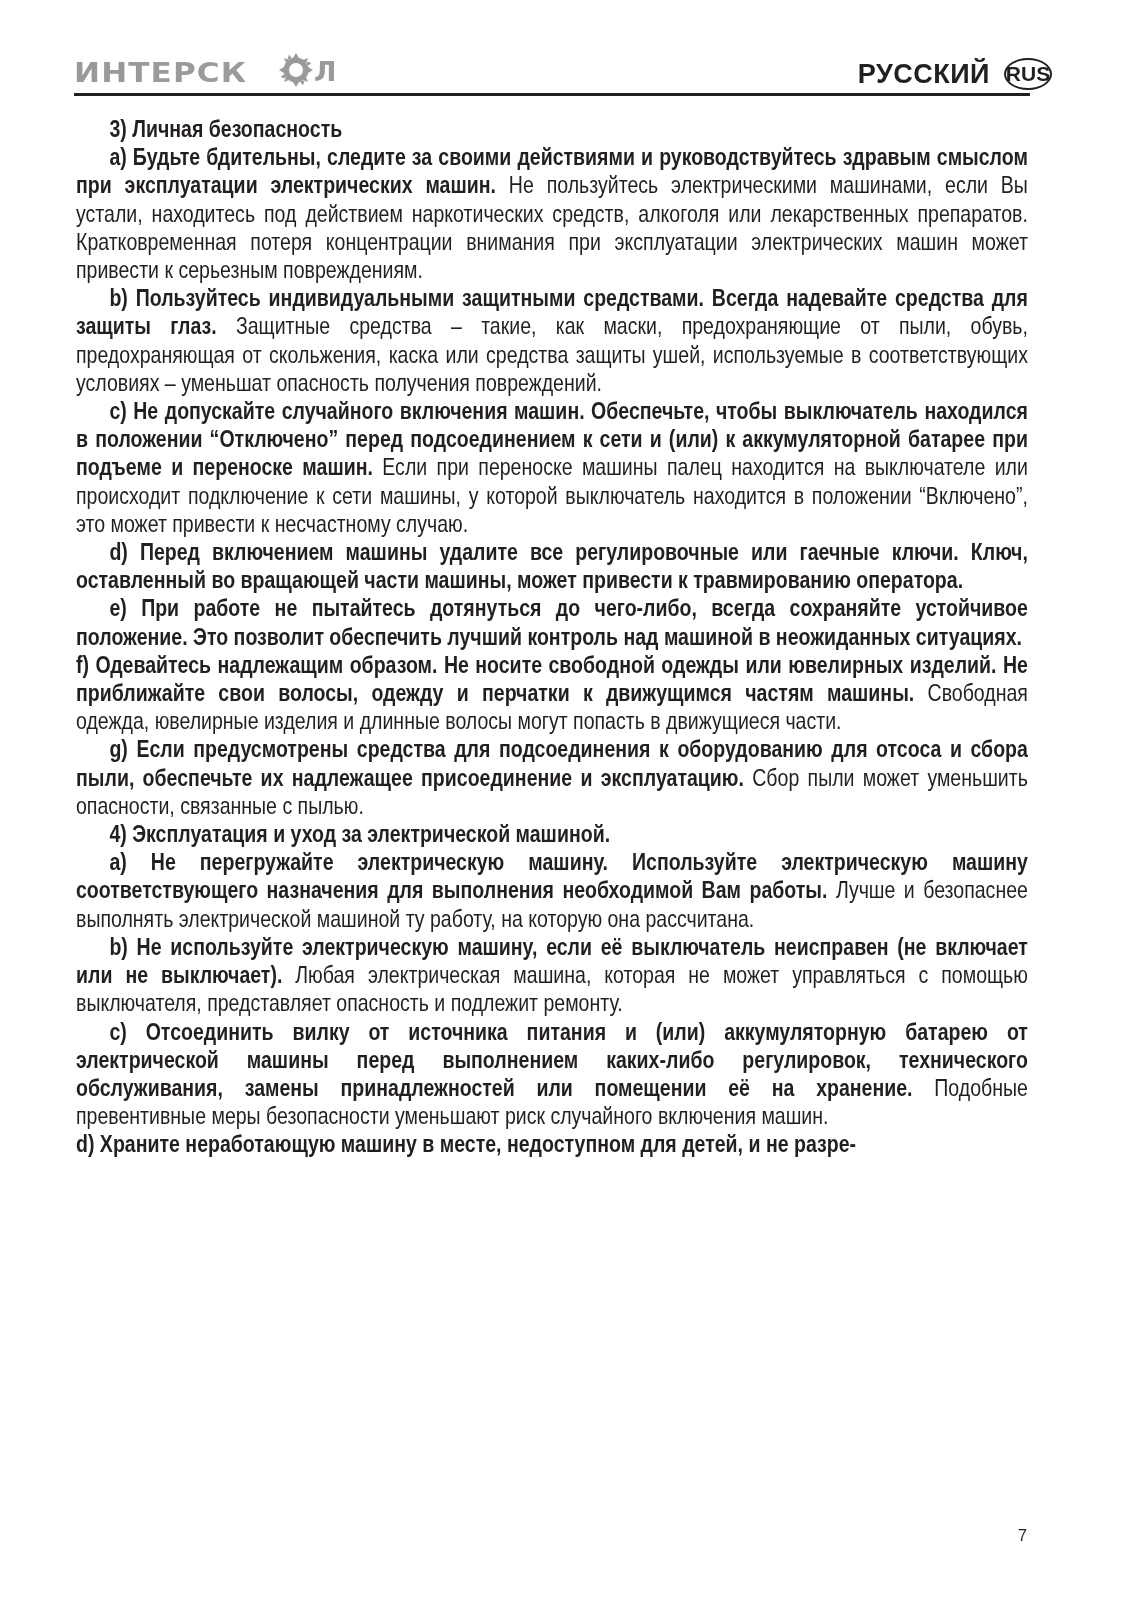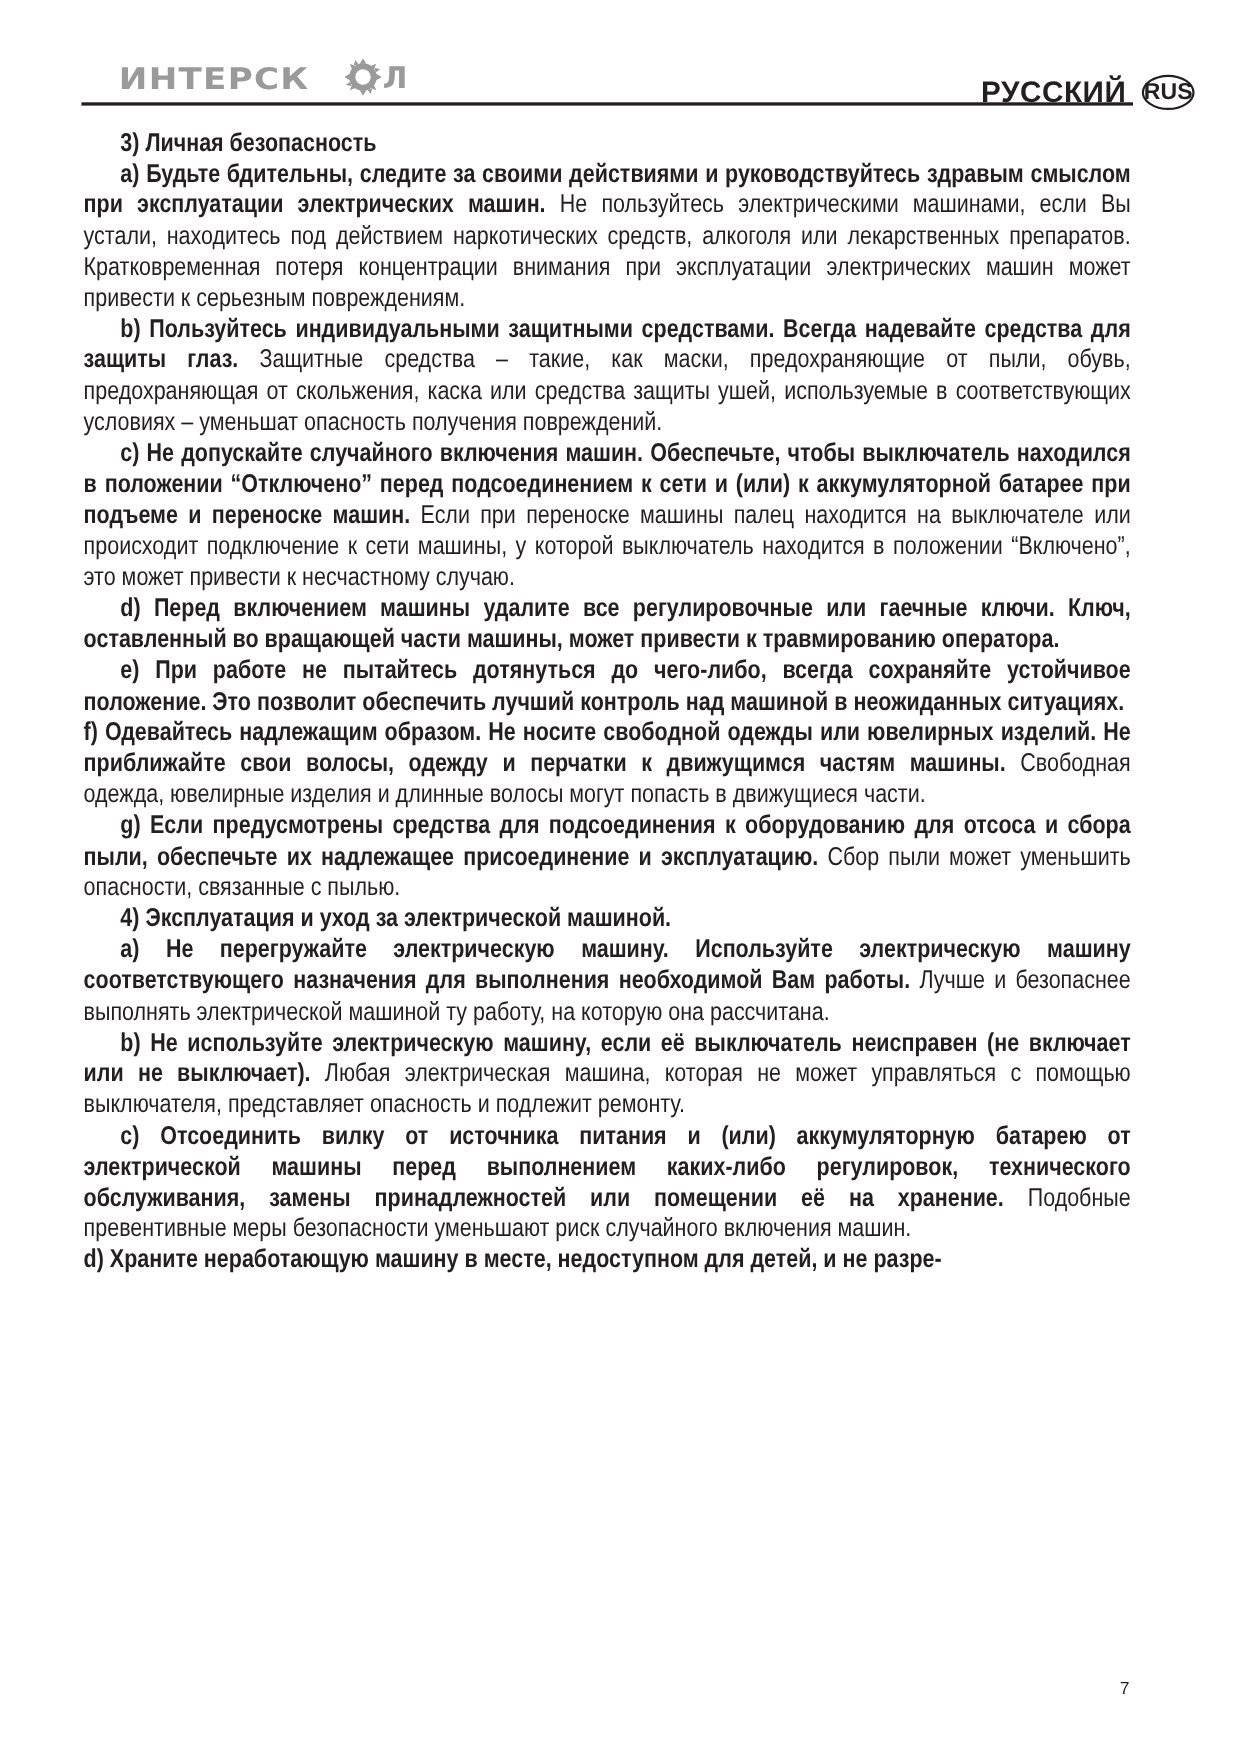--- a/index.html
+++ b/index.html
@@ -14,21 +14,20 @@
       overflow: hidden;
       font-family: "Liberation Sans", sans-serif;
       color: #231f20;
     }
     .header {
       position: absolute;
       left: 74px;
       top: 50px;
       width: 978px;
       height: 46px;
-      margin-left: 34px;
     }
     .logo {
       position: absolute;
       left: 0;
       top: 2px;
       height: 40px;
       display: flex;
       align-items: center;
     }
     .logo-text {
@@ -53,21 +52,21 @@
       left: 240px;
       top: 6px;
       font-family: "DejaVu Sans", sans-serif;
       font-weight: bold;
       font-size: 27px;
       color: #9a9a9a;
     }
     .lang {
       position: absolute;
       right: 0;
-      top: 18px;
+      top: 8px;
       display: flex;
       align-items: center;
       gap: 14px;
     }
     .lang-label {
       font-weight: bold;
       font-size: 27px;
       letter-spacing: 0.5px;
       color: #231f20;
     }

